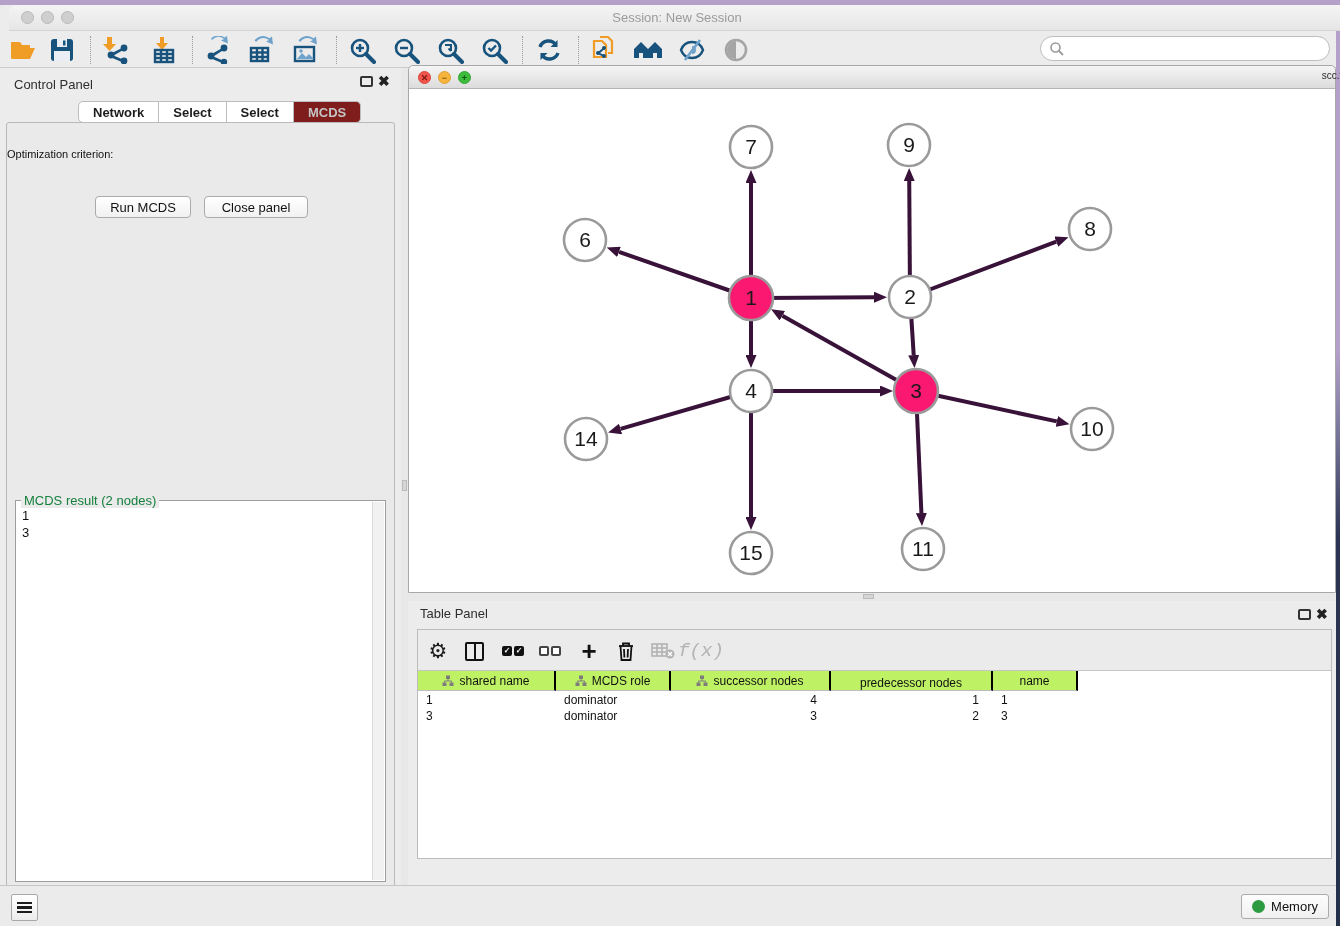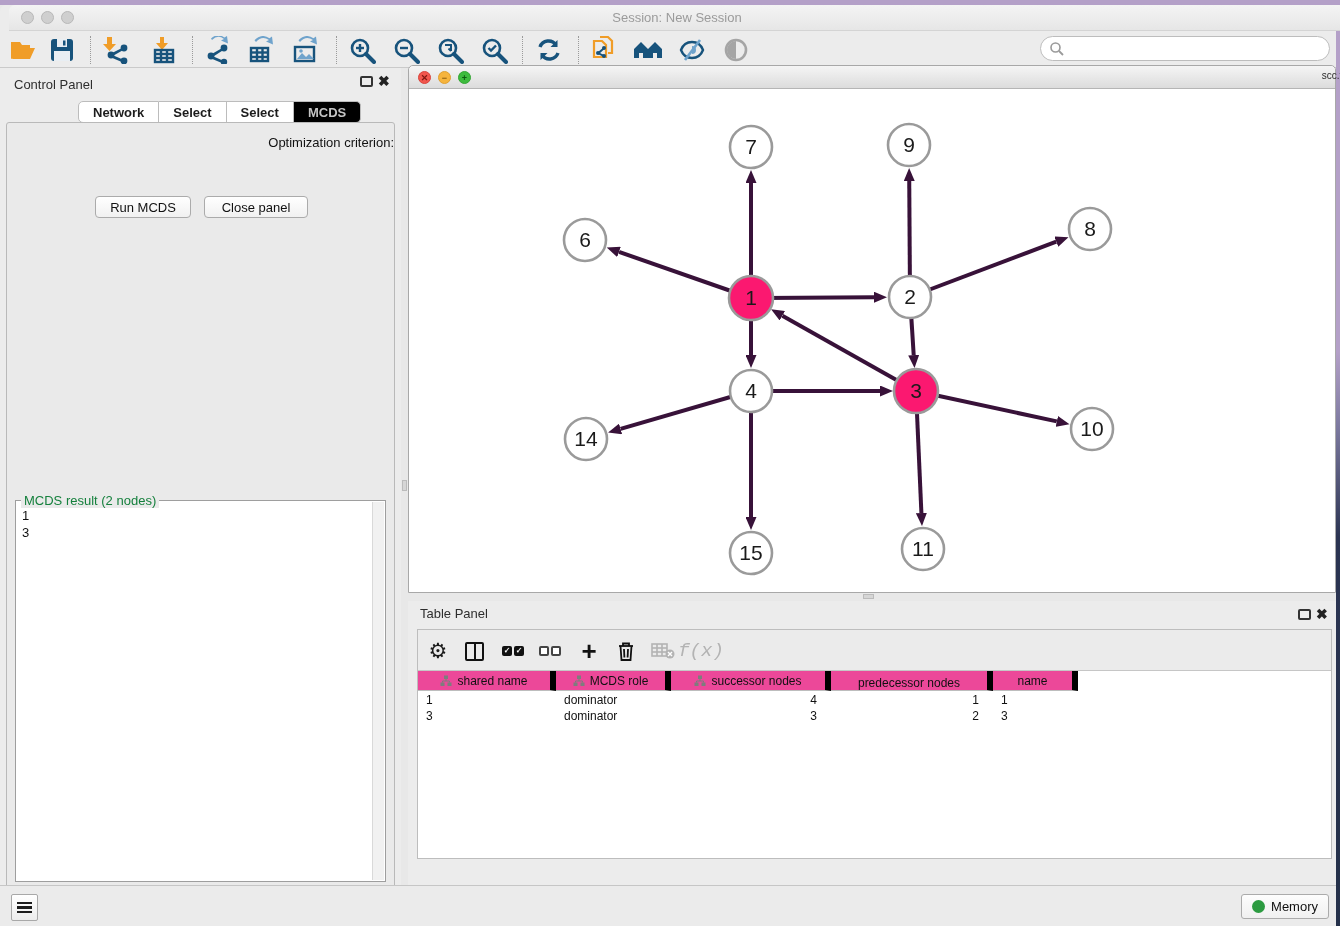--- a/index.html
+++ b/index.html
@@ -37,24 +37,24 @@
   
   .control-panel { position:absolute; left:0; top:63px; width:401px; height:822px; background:#ececec; }
   .cp-header { position:absolute; left:14px; top:9px; font-size:13px; color:#2e2e2e; }
   .panel-float { position:absolute; top:8px; width:13px; height:11px; border:2px solid #333; border-radius:2px; }
   .panel-close { position:absolute; top:5px; font-size:14px; font-weight:bold; color:#222; line-height:16px; }
   .cp-tabs { position:absolute; left:78px; top:33px; height:22px; display:flex; }
   .cp-tab { height:22px; padding:0 14px; background:#fff; border:1px solid #bcbcbc; border-left:none;
     font-size:13px; font-weight:bold; color:#1c1c1c; display:flex; align-items:center; }
   .cp-tab:first-child { border-left:1px solid #bcbcbc; border-radius:5px 0 0 5px; }
   .cp-tab:last-child { border-radius:0 5px 5px 0; }
-  .cp-tab.disabled-active { background:#000000; color:#c4c4c4; }
+  .cp-tab.disabled-active { background:#7f1d1d; color:#c4c4c4; }
   .cp-body { position:absolute; left:6px; top:54px; width:389px; height:768px;
     background:#eaeaea; border:1px solid #b9b9b9; border-radius:3px; }
-  .opt-label { position:absolute; left:0; top:12px; width:100%; text-align:right; font-size:13px; color:#111; }
+  .opt-label { position:absolute; left:0; top:25px; width:100%; text-align:left; font-size:11px; color:#111; }
   .cp-select { position:absolute; left:38px; top:40px; width:311px; height:24px; background:#fff;
     border:1px solid #ababab; border-radius:5px; font-size:13px; color:#111;
     display:flex; align-items:center; padding-left:10px; }
   .cp-select .stepper { position:absolute; right:6px; top:2px; font-size:9px; color:#444; line-height:9px; text-align:center; }
   .cp-btn { position:absolute; top:73px; height:22px; background:linear-gradient(#ffffff,#f1f1f1);
     border:1px solid #ababab; border-radius:4px; font-size:13px; color:#111;
     display:flex; align-items:center; justify-content:center; }
   .mcds-fieldset { position:absolute; left:8px; top:377px; width:371px; height:382px;
     border:1px solid #9e9e9e; background:#fff; }
   .mcds-legend { position:absolute; left:5px; top:-8px; background:#eaeaea; padding:0 3px;
@@ -88,21 +88,21 @@
   .tpi { position:absolute; top:6px; width:30px; height:30px; display:flex; align-items:center; justify-content:center; }
   .gear-glyph { font-size:21px; color:#1b1b1b; }
   .col-glyph { width:19px; height:19px; border:2px solid #111; border-radius:2px; position:relative; }
   .col-glyph::after { content:""; position:absolute; left:7px; top:0; width:2px; height:15px; background:#111; }
   .chk { width:10px; height:10px; border-radius:2px; margin:0 1px; display:inline-block; }
   .chk.on { background:#111; color:#fff; font-size:8px; line-height:10px; text-align:center; font-weight:bold; }
   .chk.off { border:2px solid #444; background:#fff; }
   .plus-glyph { font-size:26px; font-weight:bold; color:#111; line-height:22px; }
   .fx-glyph { font-family:Liberation Mono, monospace; font-style:italic; font-size:19px; color:#b3b3b3; }
   .tbl-header { position:absolute; left:0; top:41px; height:20px; display:flex; }
-  .th-cell { background:#ec4899; border-right:6px solid #000000; border-bottom:1px solid #bdbdbd;
+  .th-cell { background:#bef264; border-right:2px solid #000000; border-bottom:1px solid #bdbdbd;
     font-size:12px; color:#111; display:flex; align-items:center; justify-content:center; gap:5px; }
   .tbl-row { position:absolute; left:0; height:16px; display:flex; font-size:12px; color:#111; }
   .td { display:flex; align-items:center; }
   .bottom-tabs { position:absolute; left:0; top:268px; width:100%; display:flex; justify-content:center; }
   .bt-tab { height:22px; padding:0 14px; background:#fff; border:1px solid #c3c3c3; border-left:none;
     font-size:13px; font-weight:bold; color:#1c1c1c; display:flex; align-items:center; }
   .bt-tab:first-child { border-left:1px solid #c3c3c3; border-radius:6px 0 0 6px; }
   .bt-tab:last-child { border-radius:0 6px 6px 0; }
   .bt-tab.disabled-active { background:#d9d9d9; color:#b5b5b5; text-shadow:0 1px 0 #fff; }
 

